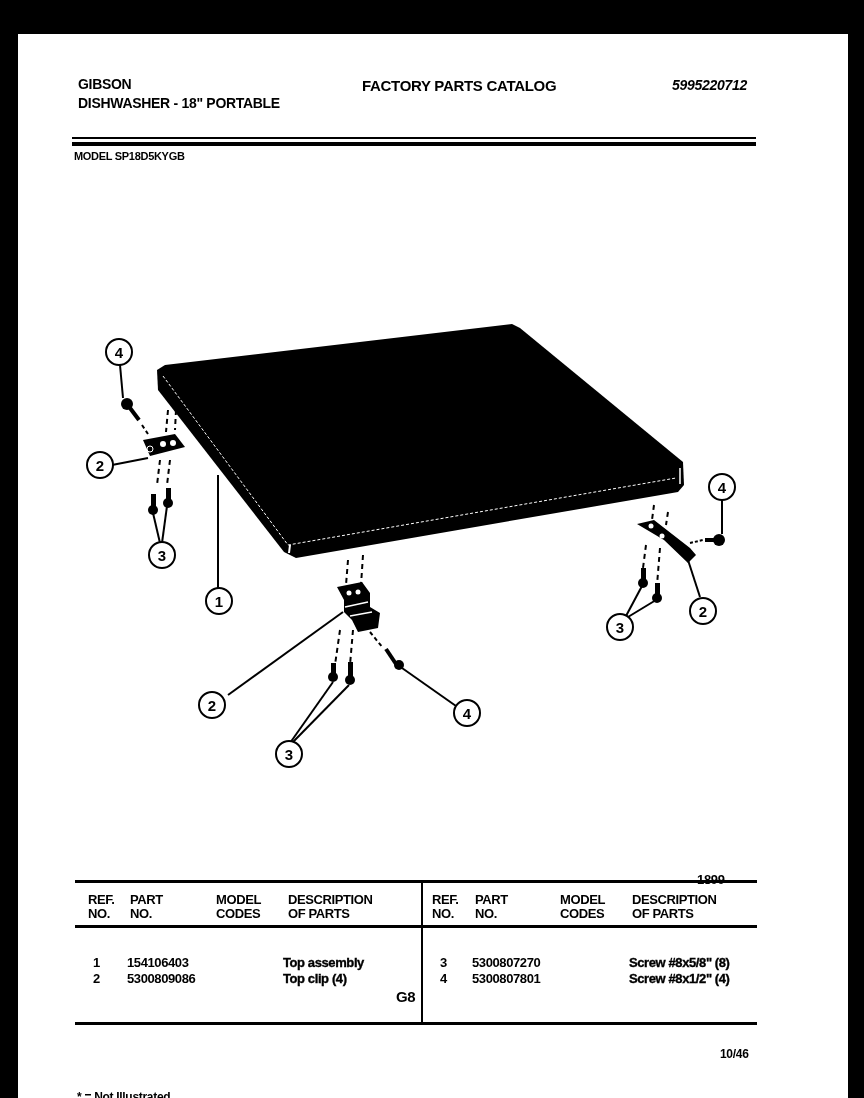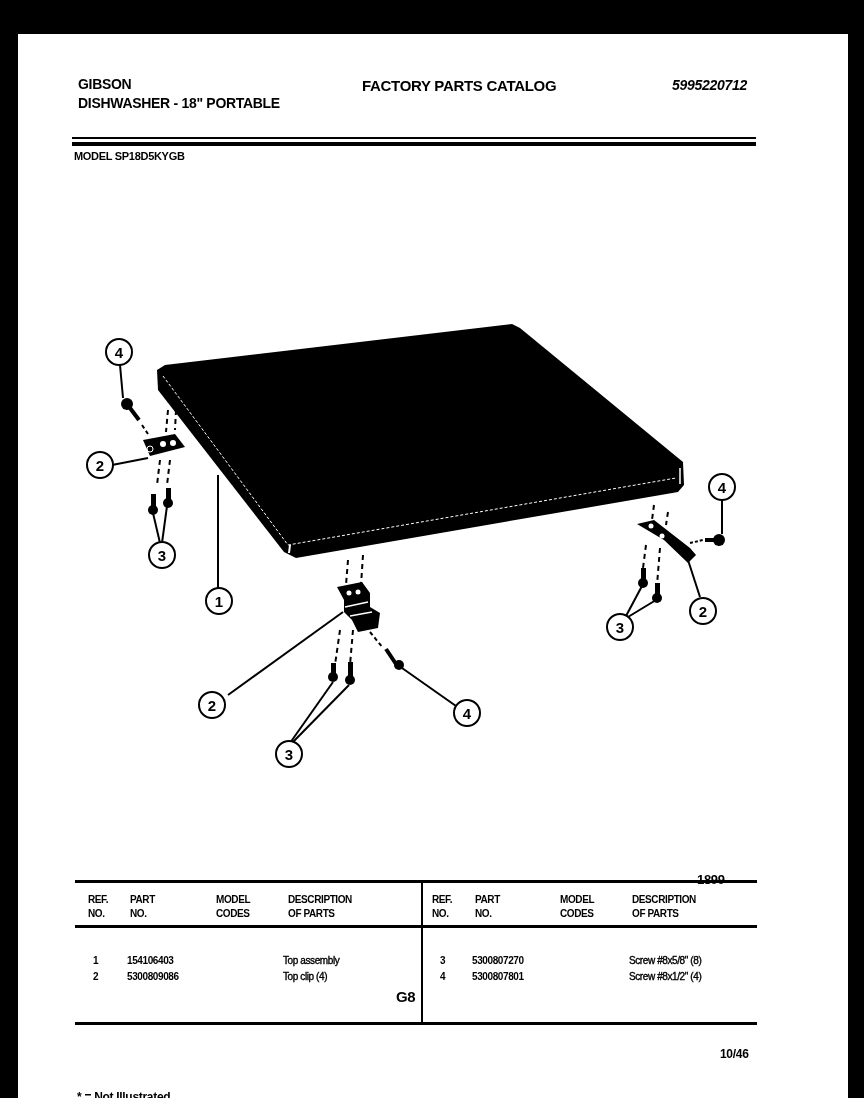--- a/index.html
+++ b/index.html
@@ -11,23 +11,23 @@
     }
     .page {
       position: absolute; left: 18px; top: 34px; width: 830px; height: 1064px;
       background: #fff;
     }
     .t { position: absolute; font-weight: bold; white-space: nowrap; letter-spacing: -0.3px; }
     .hdr { font-size: 14px; margin-top: 8px; }
     .rule { position: absolute; background: #000; }
     svg.diagram { position: absolute; left: 0; top: 0; }
     .callout-text { font-family: "Liberation Sans", sans-serif; font-weight: bold; font-size: 15px; }
-    .cell { position: absolute; font-size: 10px; font-weight: bold; white-space: nowrap; letter-spacing: -0.4px; }
+    .cell { position: absolute; font-size: 13px; font-weight: bold; white-space: nowrap; letter-spacing: -0.4px; }
     .colhead { line-height: 14px; }
-    .desc { font-weight: normal; font-family: "Liberation Sans", sans-serif; text-align: right; -webkit-text-stroke: 0.35px #000; }
+    .desc { font-weight: bold; font-family: "Liberation Sans", sans-serif; text-align: right; -webkit-text-stroke: 0.35px #000; }
   </style>
 </head>
 <body>
 
 <div class="page"></div>
 
 <div class="t hdr" style="left:78px;top:68px;">GIBSON</div>
 <div class="t hdr" style="left:78px;top:87px;">DISHWASHER - 18" PORTABLE</div>
 <div class="t hdr" style="left:362px;top:69px;font-size:15px;">FACTORY PARTS CATALOG</div>
 <div class="t hdr" style="left:672px;top:69px;font-style:italic;">5995220712</div>

